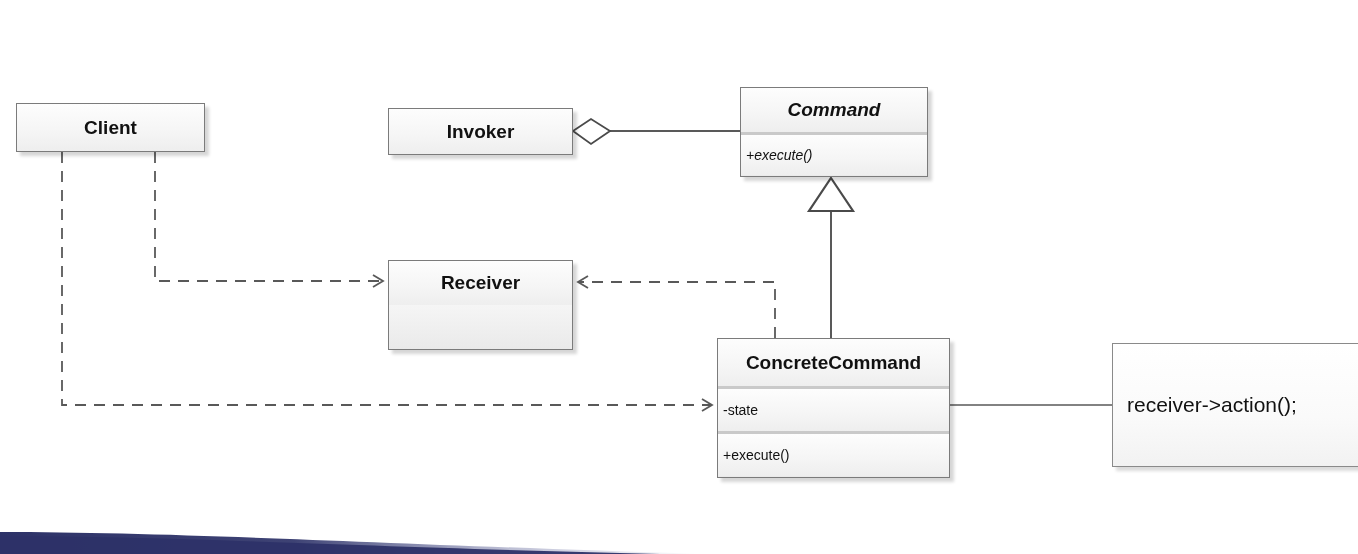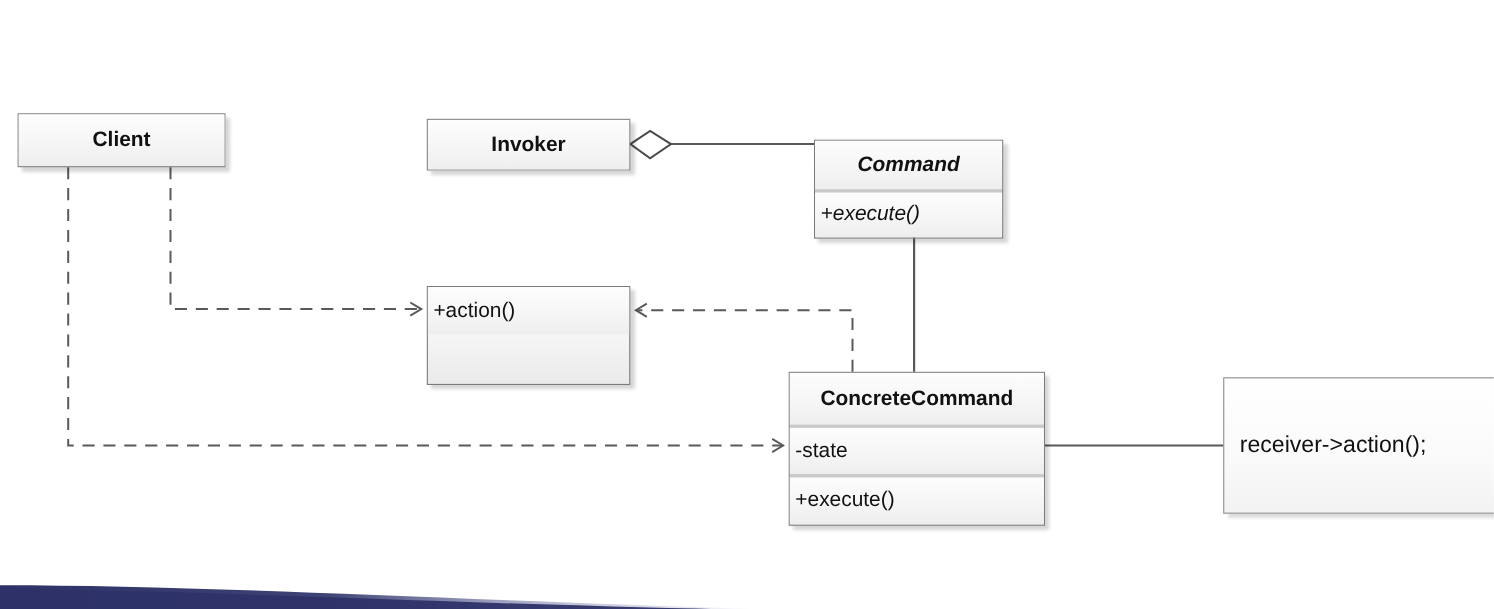--- a/index.html
+++ b/index.html
@@ -43,21 +43,21 @@
     font-weight: bold;
     font-size: 19px;
     color: #111111;
   }
   .cmp-title.abstract {
     font-style: italic;
   }
   .cmp-member {
     justify-content: flex-start;
     padding-left: 5px;
-    font-size: 19px;
+    font-size: 14px;
     color: #111111;
   }
   .cmp-member.abstract {
     font-style: italic;
   }
   
   .uml-note {
     position: absolute;
     box-sizing: border-box;
     border: 1px solid #8a8a8a;
@@ -124,27 +124,27 @@
   </svg>
 
   <div class="uml-box" style="left:388px;top:108px;width:185px;height:47px;">
     <div class="uml-compartment cmp-title" style="height:45px;">Invoker</div>
   </div>
 
   <div class="uml-box" style="left:16px;top:103px;width:189px;height:49px;">
     <div class="uml-compartment cmp-title" style="height:47px;">Client</div>
   </div>
 
-  <div class="uml-box" style="left:740px;top:87px;width:172px;height:90px;margin-top:40px;">
+  <div class="uml-box" style="left:740px;top:87px;width:188px;height:90px;">
     <div class="uml-compartment cmp-title abstract" style="height:44px;">Command</div>
     <div class="uml-compartment cmp-member abstract" style="height:43px;">+execute()</div>
   </div>
 
   <div class="uml-box" style="left:388px;top:260px;width:185px;height:90px;">
-    <div class="uml-compartment cmp-member" style="height:43px;">+action()</div>
+    <div class="uml-compartment cmp-title" style="height:44px;">Receiver</div>
   </div>
 
   <div class="uml-box" style="left:717px;top:338px;width:233px;height:140px;text-align:right;">
     <div class="uml-compartment cmp-title" style="height:47px;">ConcreteCommand</div>
     <div class="uml-compartment cmp-member" style="height:45px;">-state</div>
     <div class="uml-compartment cmp-member" style="height:45px;">+execute()</div>
   </div>
 
   <div class="uml-note" style="left:1112px;top:343px;width:270px;height:124px;">
     <span>receiver-&gt;action();</span>

